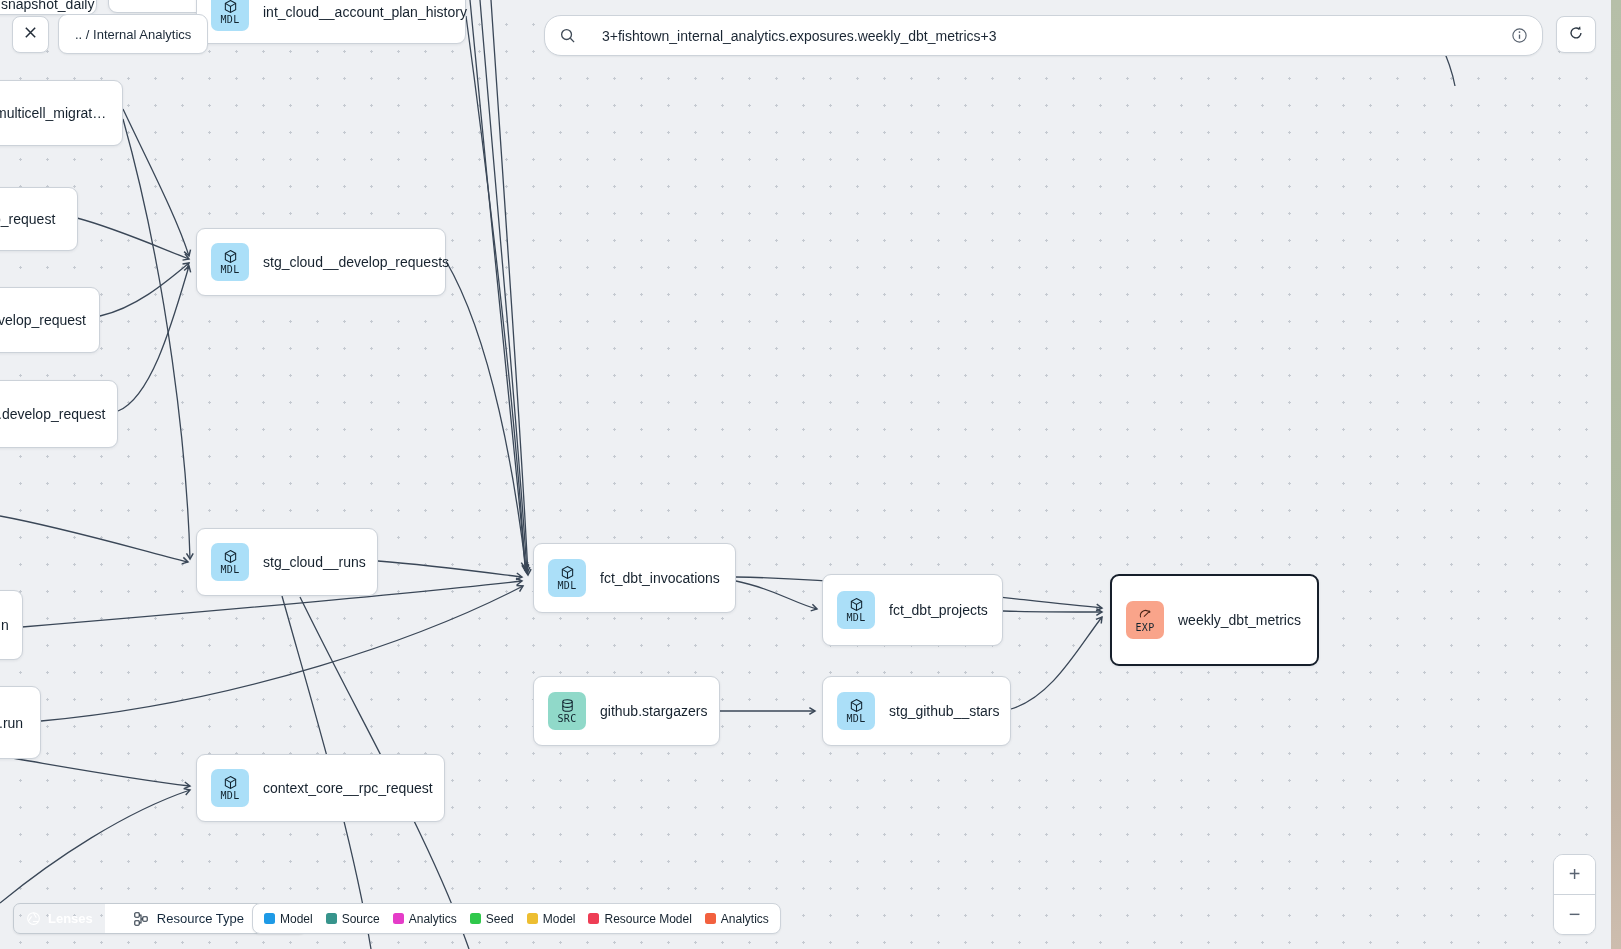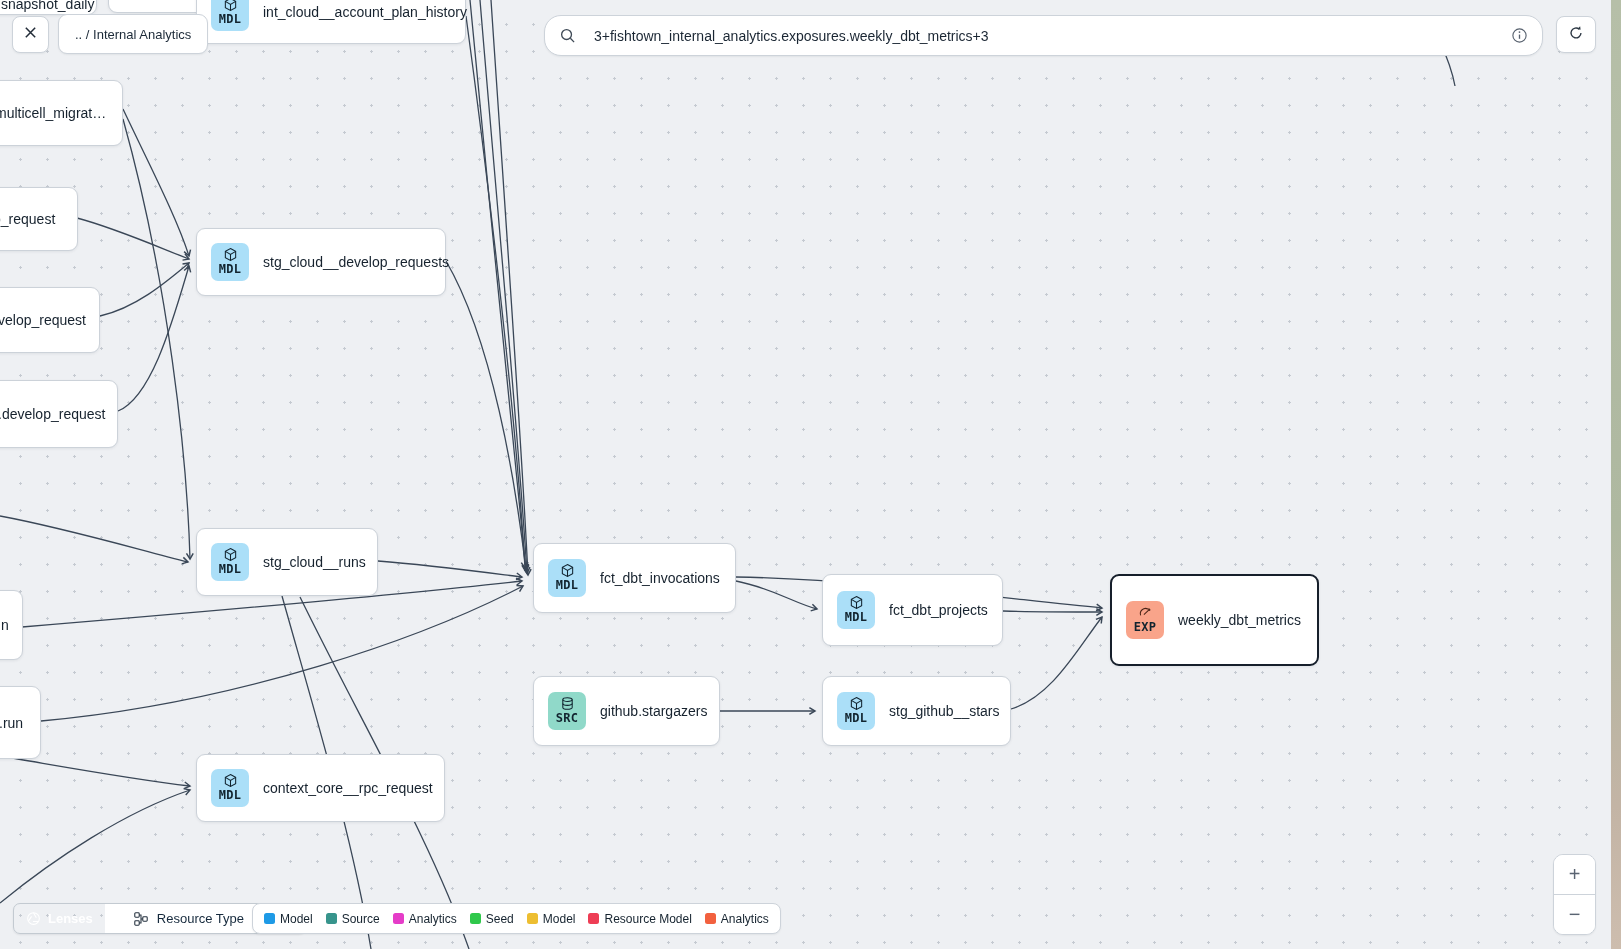--- a/index.html
+++ b/index.html
@@ -15,30 +15,30 @@
   svg.edges { position:absolute; left:0; top:0; z-index:1; }
   svg.edges path { fill:none; stroke:#3a4757; stroke-width:1.3px; }
 
   .node { position:absolute; z-index:2; background:#fff; border:1px solid #ccd2d9; border-radius:9px;
     box-shadow:0 1px 3px rgba(20,30,40,.07); display:flex; align-items:center; padding:0 14px; }
   .node.selected { border:2px solid #161f2b; z-index:3; }
   .node .label { font-size:14px; color:#16222e; white-space:nowrap; }
   .node .badge { width:38px; height:38px; border-radius:7px; margin-right:14px; flex:0 0 auto;
     display:flex; flex-direction:column; align-items:center; justify-content:center; }
   .node .badge svg { width:15px; height:15px; }
-  .node .badge .badge-text { font-family:"DejaVu Sans Mono", monospace; font-size:12px; font-weight:700;
+  .node .badge .badge-text { font-family:"DejaVu Sans Mono", monospace; font-size:10px; font-weight:400;
     color:#12242f; letter-spacing:.3px; line-height:1.2; }
   .node.partial .label { position:absolute; top:50%; transform:translateY(-50%); }
   .node.partial .label.bottom-anchored { top:auto; transform:none; bottom:2px; }
 
   .btn { position:absolute; z-index:10; background:#fff; border:1px solid #cdd3da; border-radius:8px;
     box-shadow:0 1px 2px rgba(20,30,40,.06); display:flex; align-items:center; justify-content:center; cursor:pointer; }
   .close-btn { left:12px; top:16px; width:37px; height:37px; }
   .breadcrumb { left:58px; top:14px; height:40px; padding:0 16px; font-size:13px; color:#1c2a38; border-radius:9px; }
-  .searchbar { left:544px; top:15px; width:999px; height:41px; justify-content:flex-start; padding:0 14px; gap:18px; cursor:text;border-radius:17px; }
+  .searchbar { left:544px; top:15px; width:999px; height:41px; justify-content:flex-start; padding:0 14px; gap:26px; cursor:text;border-radius:17px; }
   .searchbar input { border:none; outline:none; flex:1; font-size:14px; color:#1a2633; background:transparent;
     font-family:"Liberation Sans", sans-serif; }
   .searchbar .info-wrap { margin-left:auto; display:flex; align-items:center; }
   .refresh-btn { left:1556px; top:16px; width:40px; height:37px; }
 
   .bottom-group { position:absolute; z-index:10; left:13px; top:903px; height:31px; display:flex;
     border-radius:7px; overflow:hidden; box-shadow:0 1px 2px rgba(20,30,40,.08); border:1px solid #c3cad1; }
   .lenses-btn { display:flex; align-items:center; gap:7px; padding:0 12px; color:#fff;
     font-size:13px; font-weight:700; cursor:pointer; }
   .restype-btn { display:flex; align-items:center; gap:8px; padding:0 28px; background:#fff;

